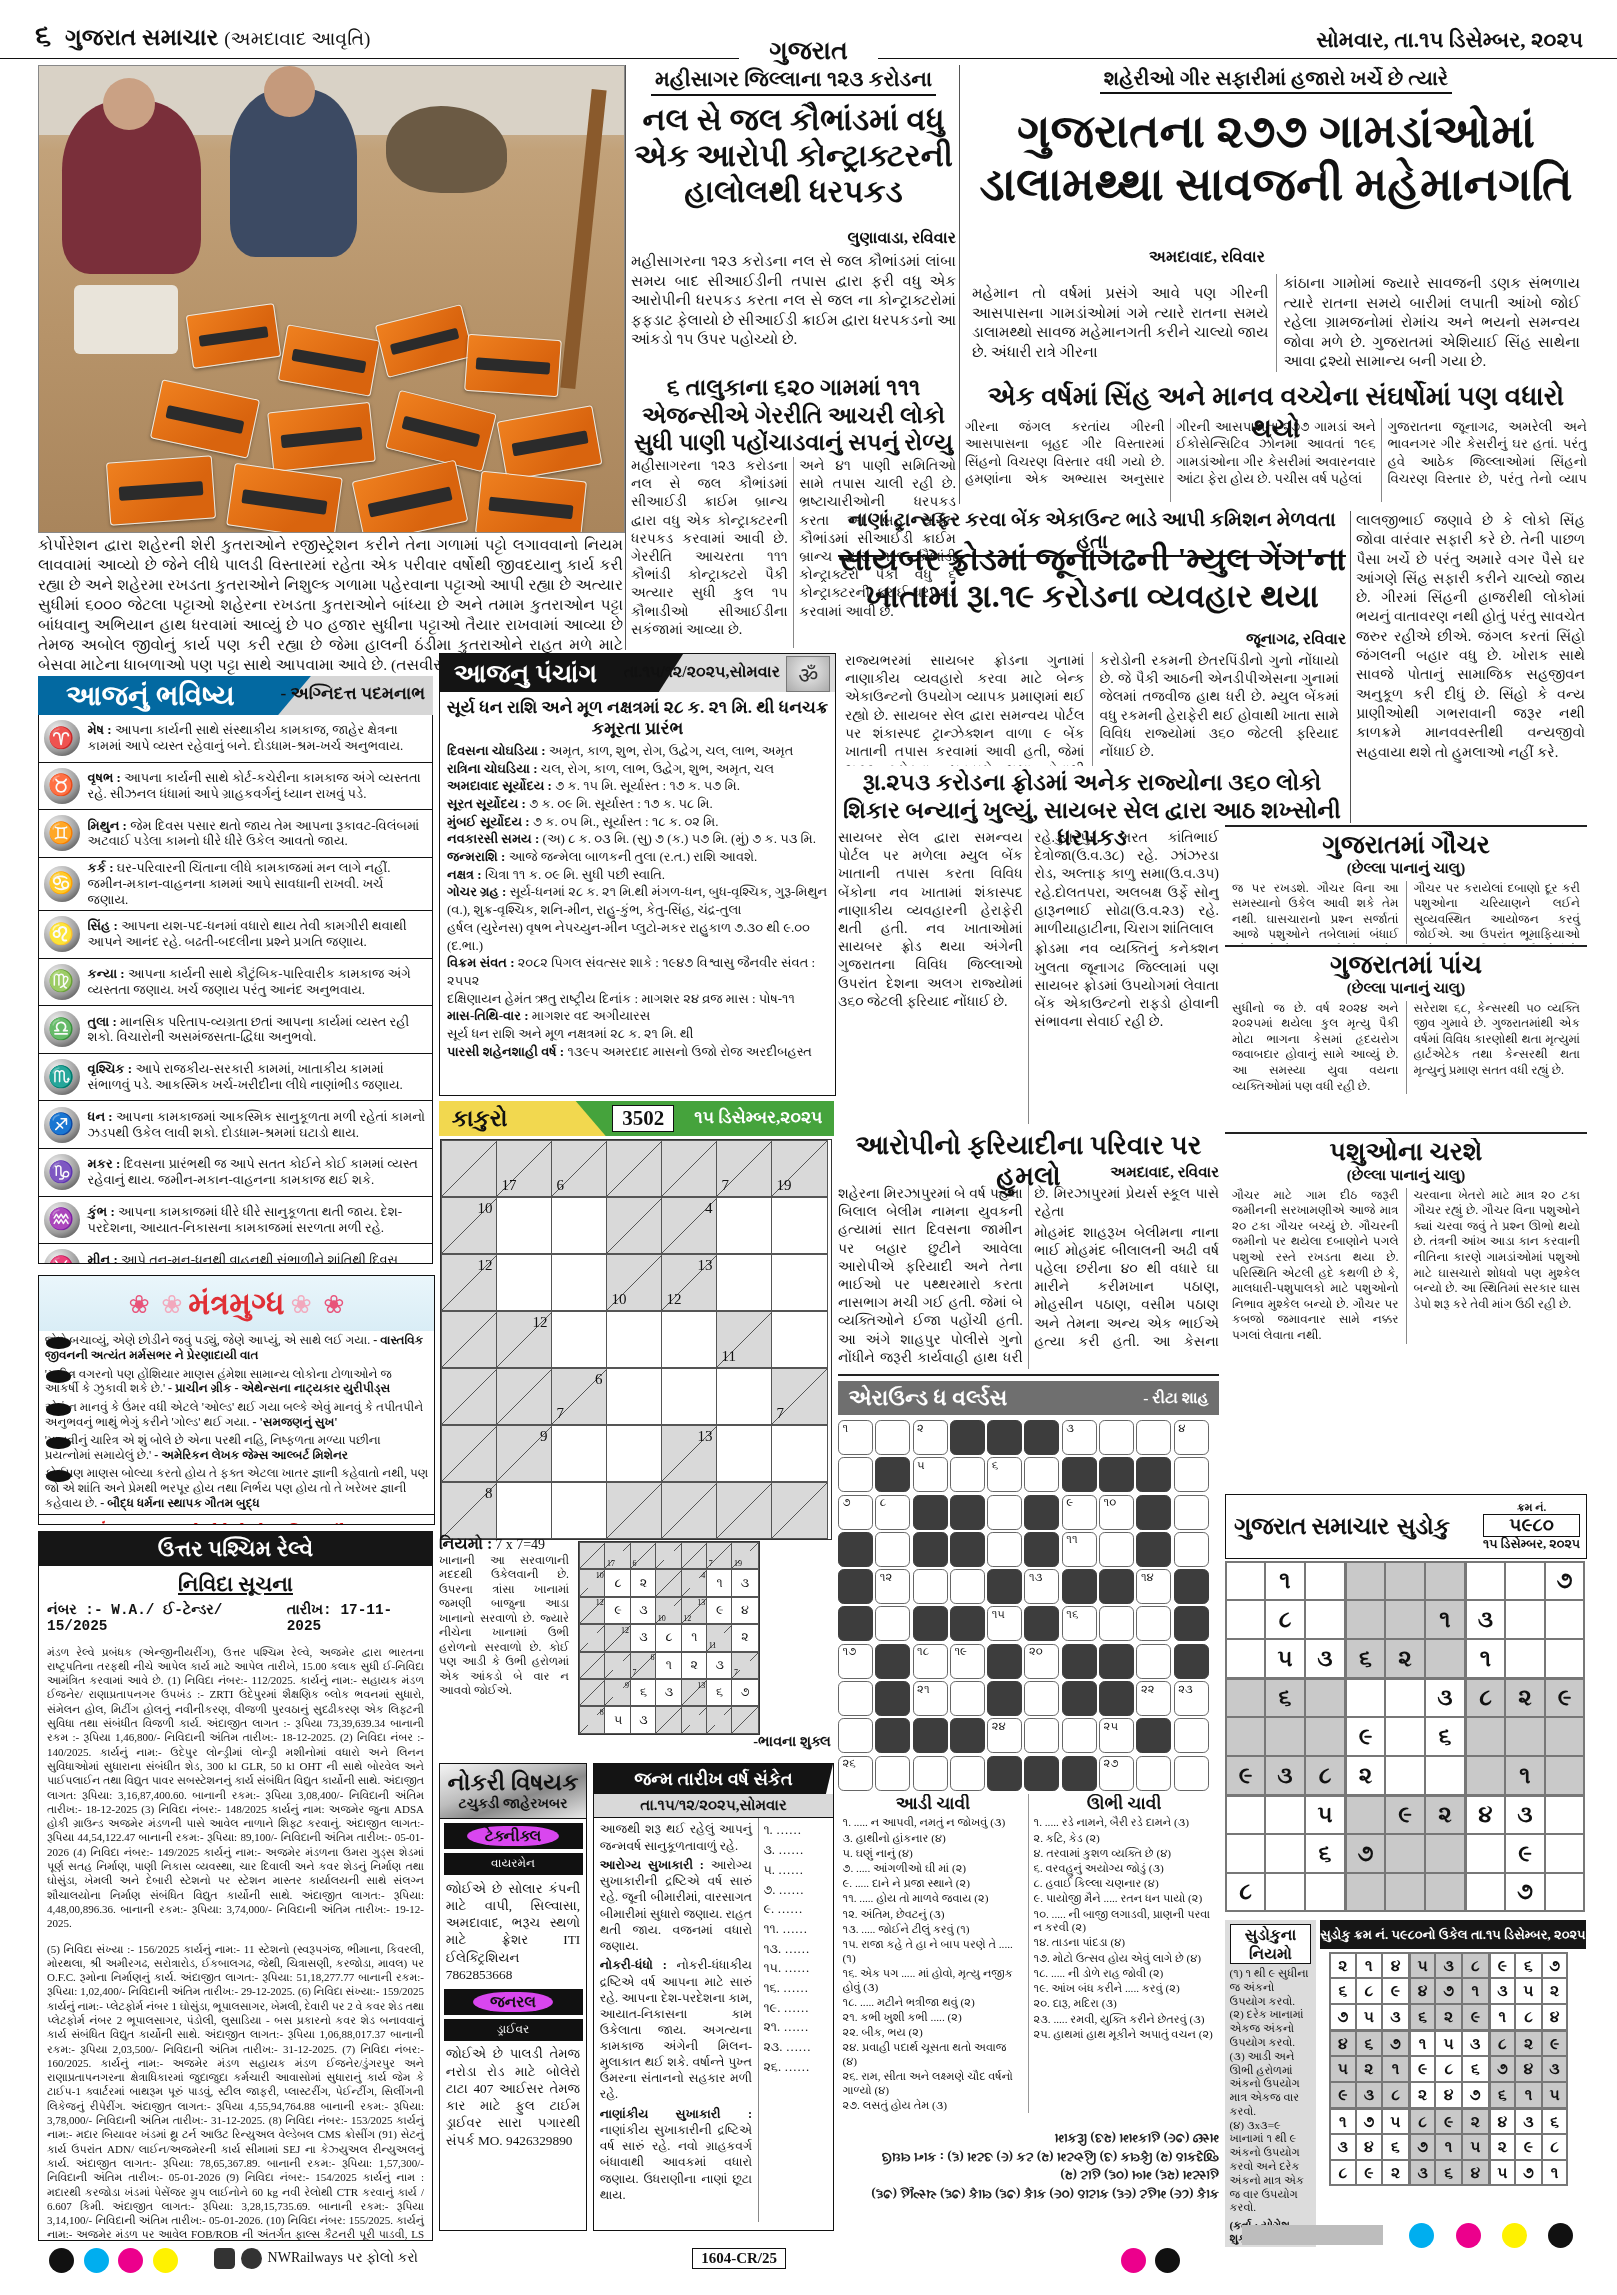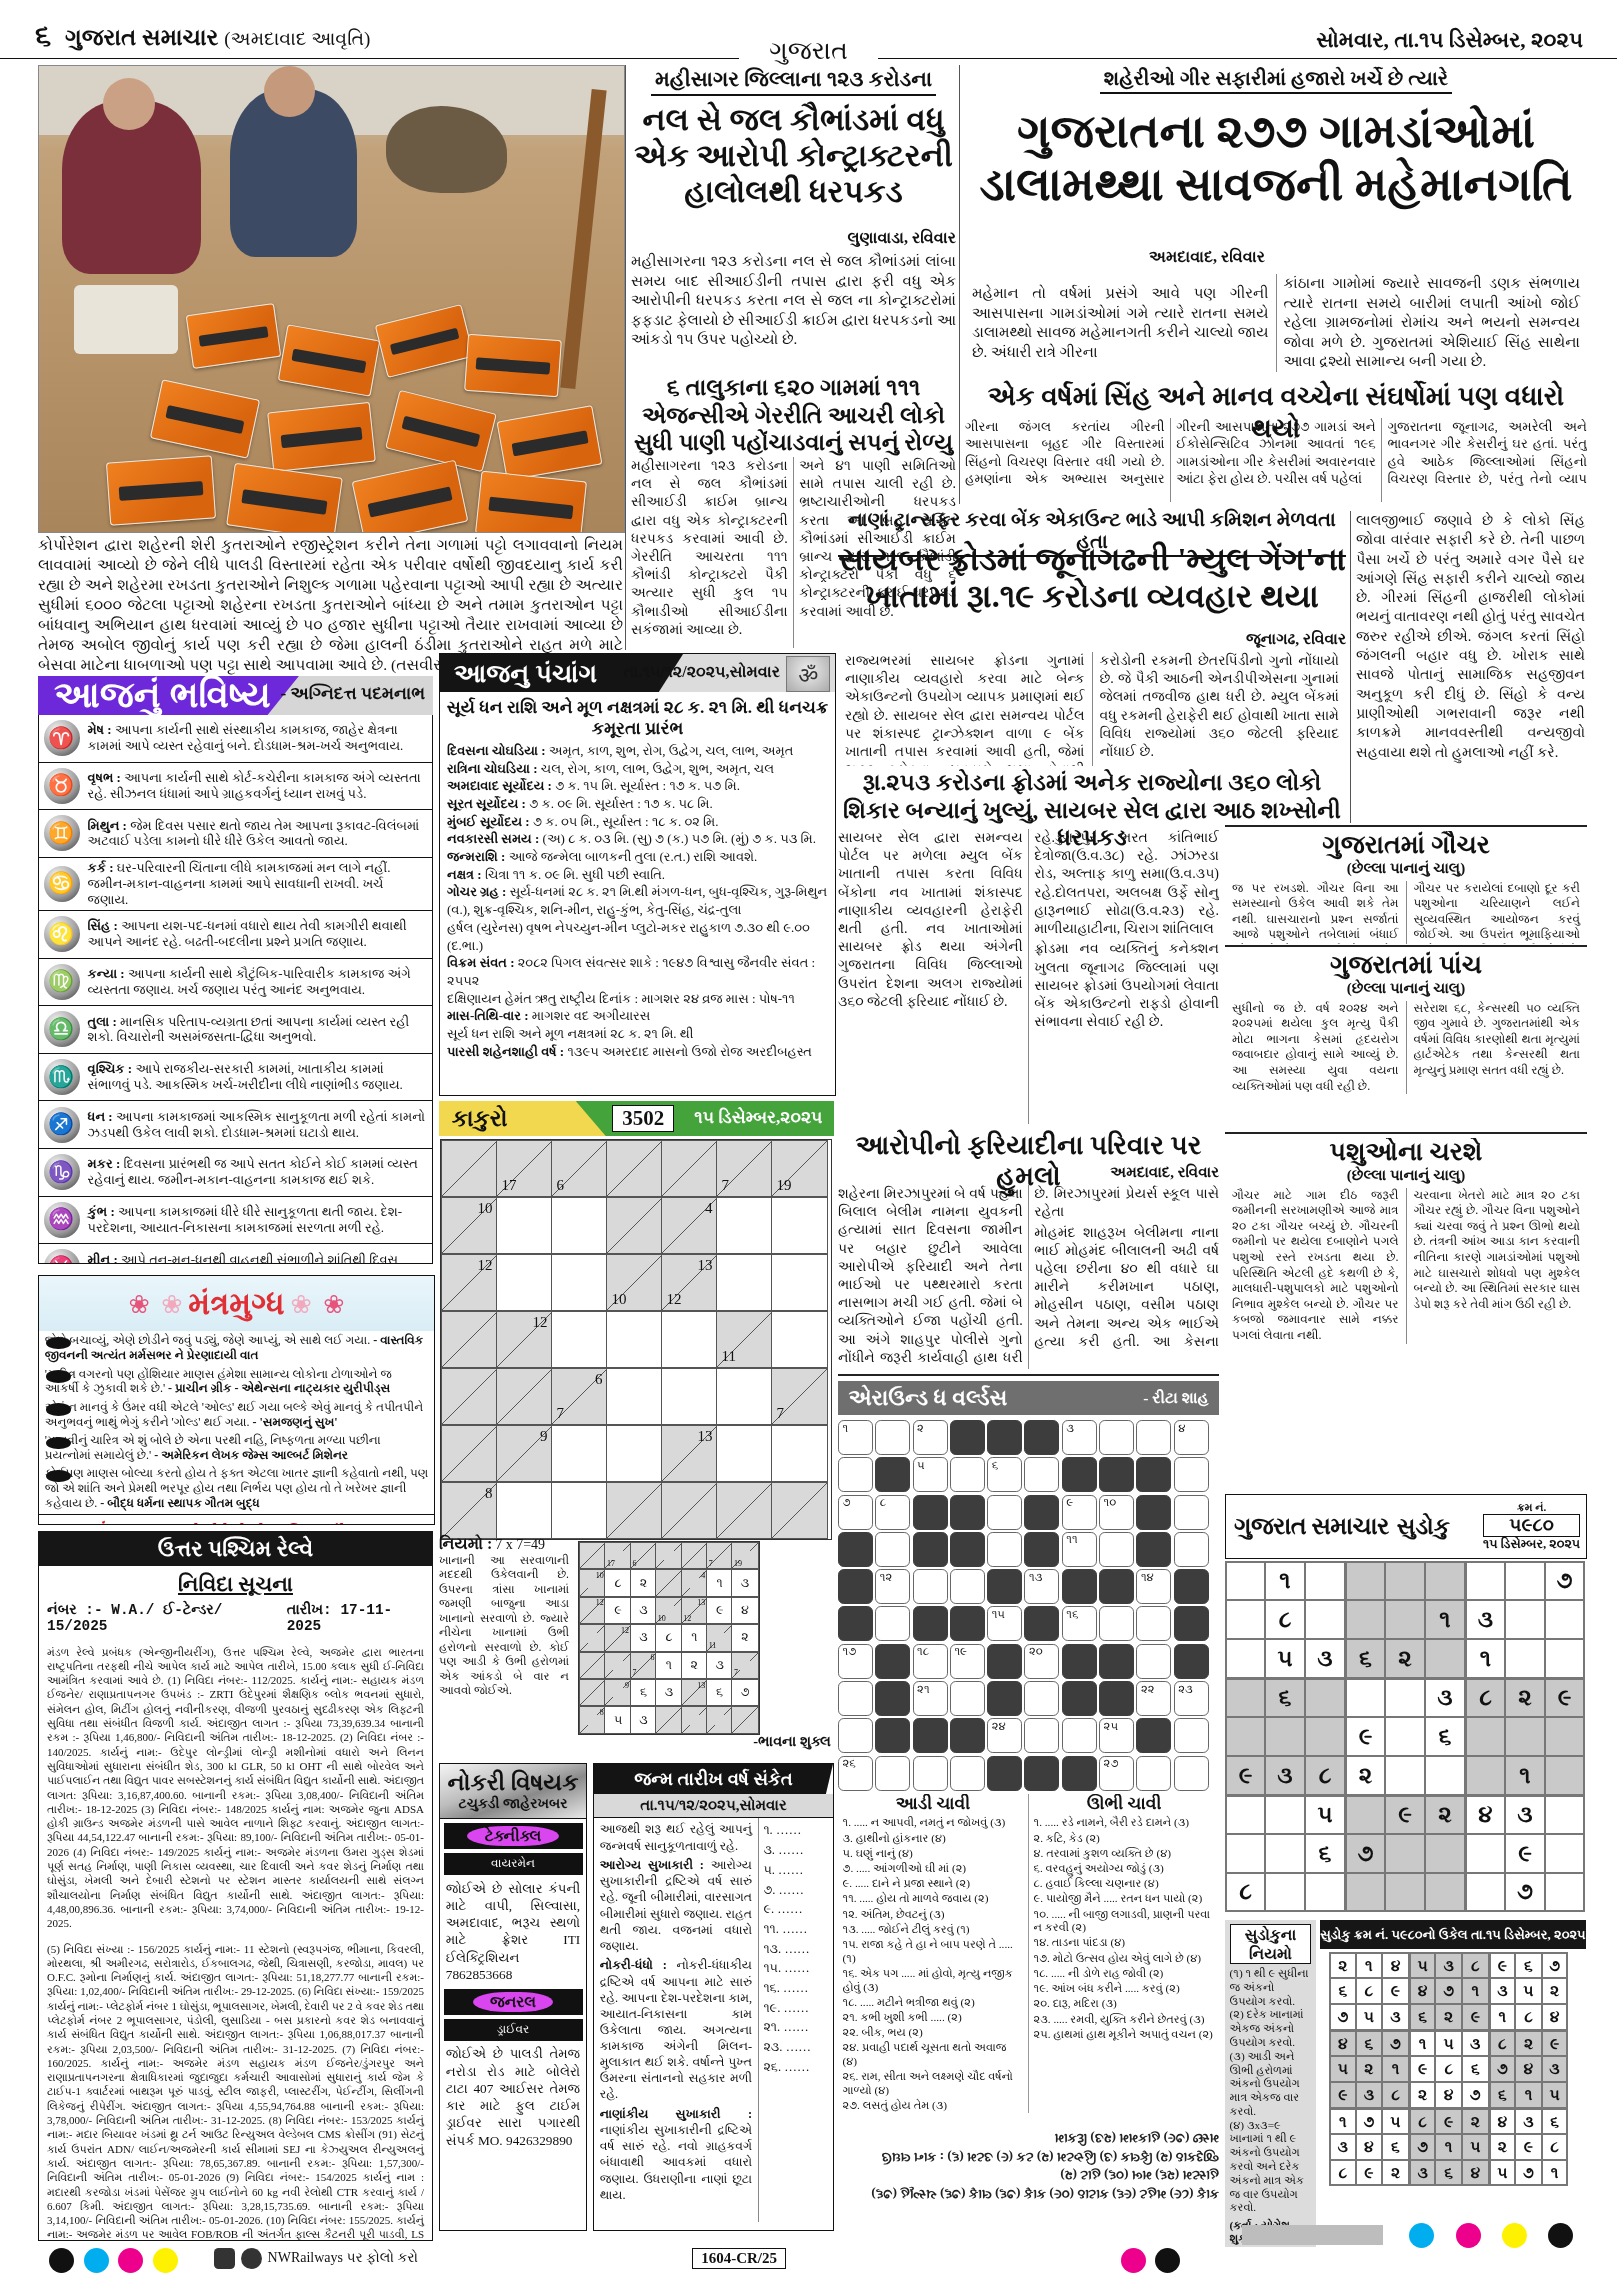--- a/index.html
+++ b/index.html
@@ -8,21 +8,21 @@
   .abs{position:absolute;}
   .j{text-align:justify;}
   .vline{position:absolute;width:1.2px;background:#555;}
   .hline{position:absolute;height:1.7px;background:#222;}
   
   #masthead{left:0;top:16px;width:1617px;height:42px;border-bottom:1.7px solid #111;}
   #mh-left{position:absolute;left:35px;bottom:4.6px;font-size:23px;font-weight:bold;}
   #mh-left .pg{font-size:29px;margin-right:8px;}
   #mh-left .ed{font-weight:normal;font-size:19px;}
   #mh-center{position:absolute;left:739px;bottom:-8px;width:139px;text-align:center;
-             font-size:25.4px;font-weight:normal;background:#fff;}
+             font-size:25.4px;font-weight:bold;background:#fff;}
   #mh-right{position:absolute;right:34px;bottom:4.6px;font-size:21.4px;font-weight:bold;}
   
   #photo{left:38px;top:65px;width:585px;height:466px;background:linear-gradient(180deg,#cfc4b4 0%,#c2a27a 18%,#b7946a 55%,#a9855c 100%);border:0.6px solid #888;overflow:hidden;}
   .pk{position:absolute;background:linear-gradient(135deg,#ef801f,#d9640e 70%);border:1.2px solid #f2e7da;border-radius:3.5px;box-shadow:0 1.7px 3.5px rgba(0,0,0,.35);}
   .pk:after{content:"";position:absolute;left:10%;top:40%;width:80%;height:22%;background:#2b2b2b;border-radius:2.3px;}
   #caption{left:38px;top:535px;width:585px;height:99px;font-size:15.6px;line-height:1.28;}
   
   .kicker{font-weight:bold;text-align:center;}
   .kicker span{display:inline-block;border-bottom:2.3px solid #111;padding:0 3.5px 2.3px;}
   .head{font-weight:bold;text-align:center;line-height:1.16;}
@@ -30,22 +30,22 @@
   .body{font-size:14px;line-height:1.3;}
   .c2{column-count:2;column-gap:11.6px;column-rule:0.6px solid #888;}
   .c3{column-count:3;column-gap:11.6px;column-rule:0.6px solid #888;}
   .body p{margin:0 0 2.3px;}
   .flex2{display:flex;gap:0;}
   .flex2>div{flex:1;padding:0 7px;}
   .flex2>div+div{border-left:0.6px solid #888;}
   
   #horo{left:38px;top:676px;width:395px;height:590px;}
   #horo-hd{height:39px;position:relative;background:#d6d6d6;}
-  #horo-hd .blk{position:absolute;left:0;top:0;width:62%;height:100%;background:#6d28d9;color:#fff;
-      font-size:36px;font-weight:bold;line-height:39px;padding-left:16px;clip-path:polygon(0 0,100% 0,88% 100%,0 100%);}
+  #horo-hd .blk{position:absolute;left:0;top:0;width:62%;height:100%;background:#0369a1;color:#fff;
+      font-size:28px;font-weight:bold;line-height:39px;padding-left:28px;clip-path:polygon(0 0,100% 0,88% 100%,0 100%);}
   #horo-hd .auth{position:absolute;right:8px;top:8px;font-size:17.3px;font-weight:bold;}
   #horo-list{border:1.7px solid #111;border-top:none;height:548px;overflow:hidden;}
   .hrow{display:flex;align-items:center;border-top:1.2px solid #111;padding:2.3px 4.6px;min-height:42px;}
   .hrow:first-child{border-top:none;}
   .hicon{flex:0 0 36px;height:36px;border-radius:50%;margin-right:8px;
          background:radial-gradient(circle at 35% 28%,#f2f2f2,#9a9a9a 60%,#333 100%);
          display:flex;align-items:center;justify-content:center;font-size:21px;color:#111;}
   .htext{font-size:13px;line-height:1.22;}
   
   #mantra{left:38px;top:1275px;width:395px;height:248px;border:1.7px solid #111;overflow:hidden;}

